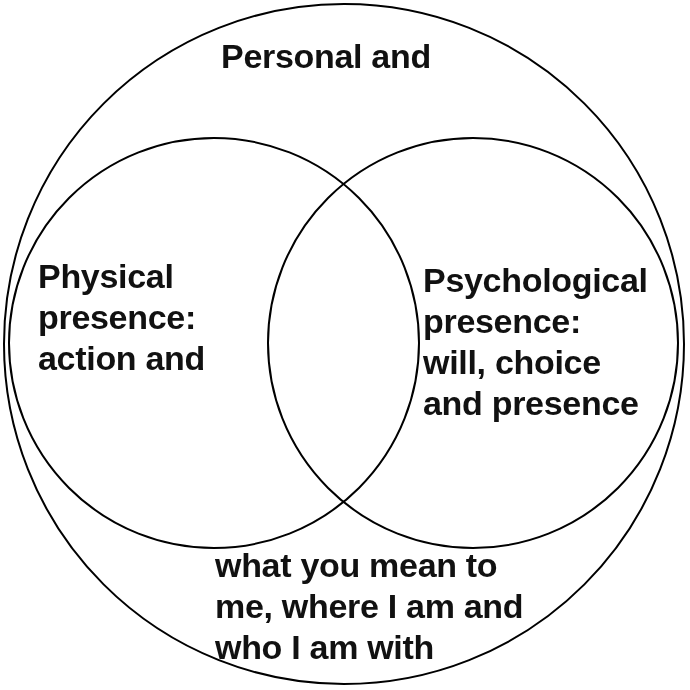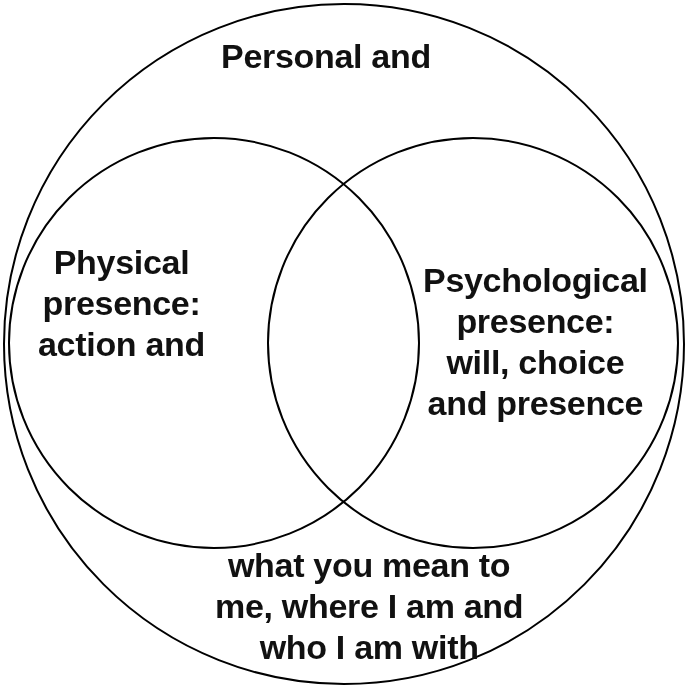--- a/index.html
+++ b/index.html
@@ -28,23 +28,23 @@
   .label {
     position: absolute;
     color: #111111;
     font-weight: bold;
     font-size: 34px;
     line-height: 41px;
     letter-spacing: -0.3px;
     white-space: nowrap;
     text-align: left;
   }
-  .label span { display: block; text-align: center; }
+  .label span { display: block; }
   .label-outer-top    { left: 221px; top: 36px;  }
-  .label-left-circle  { left: 38px;  top: 242px; }
+  .label-left-circle  { left: 38px;  top: 256px; }
   .label-right-circle { left: 423px; top: 260px; }
   .label-outer-bottom { left: 215px; top: 545px; }
 </style>
 </head>
 <body>
 
 <div class="stage">
 
   <svg class="venn-svg" width="690" height="690" viewBox="0 0 690 690">
     <circle cx="344" cy="344" r="340"></circle>

